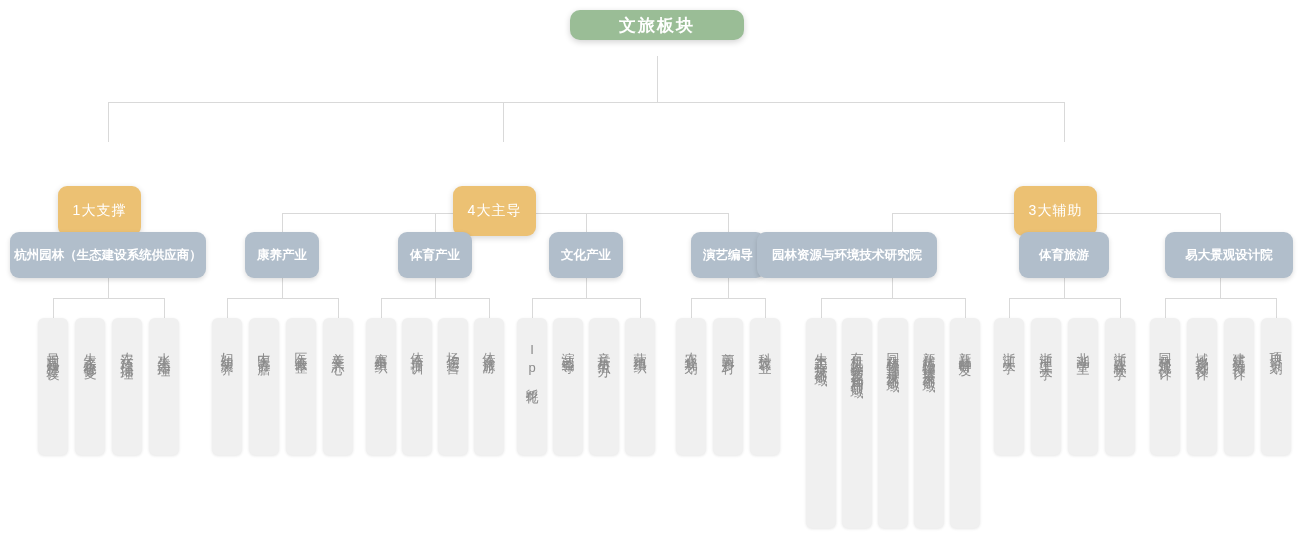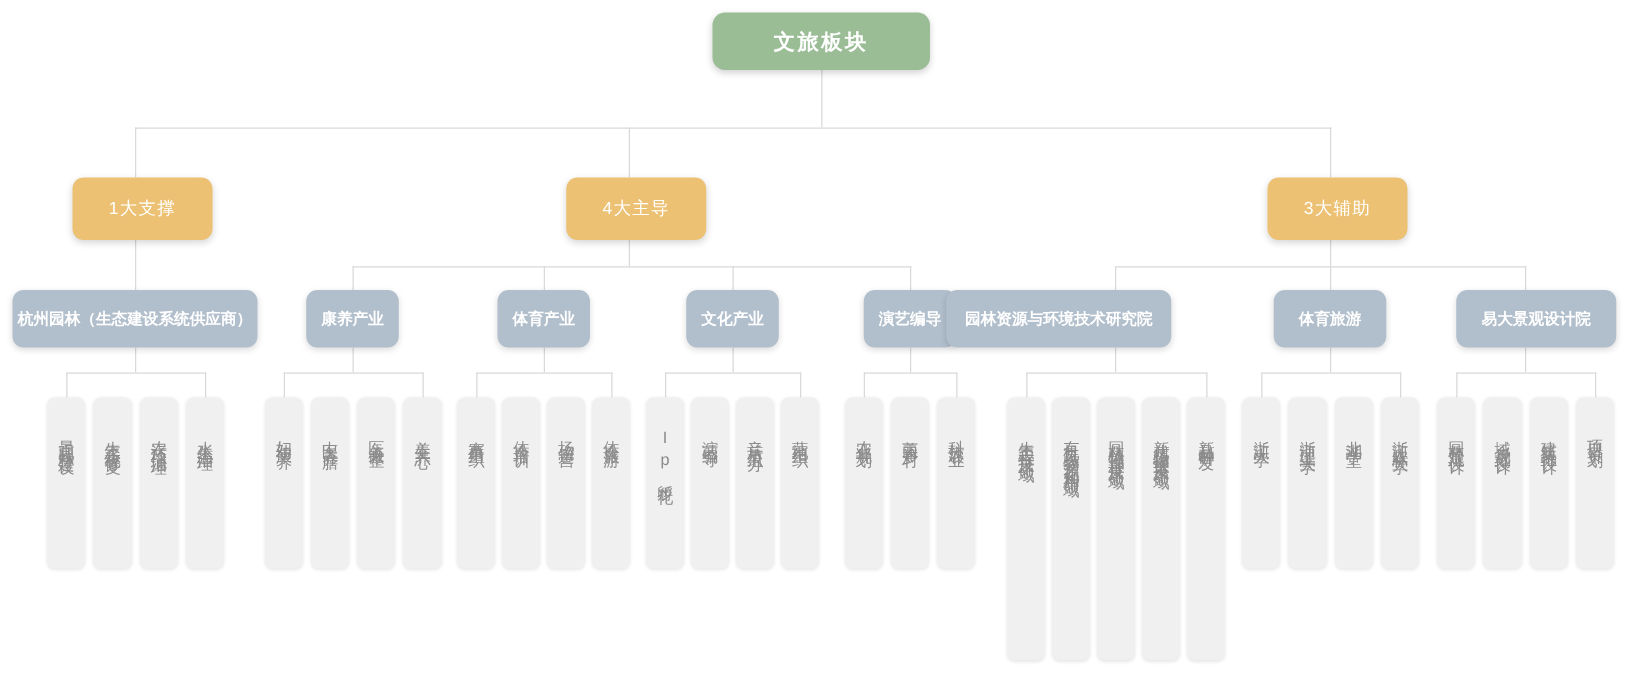--- a/index.html
+++ b/index.html
@@ -2,24 +2,24 @@
 <html><head>
 <meta charset="utf-8">
 <style>
   html,body{margin:0;padding:0;background:#fff;}
   #canvas{position:relative;width:1300px;height:539px;background:#ffffff;overflow:hidden;
           font-family:"Liberation Sans","DejaVu Sans",sans-serif;}
   .vl{position:absolute;width:1px;background:#d9d9d9;}
   .hl{position:absolute;height:1px;background:#d9d9d9;}
   .node{position:absolute;display:flex;align-items:center;justify-content:center;color:#fff;
         box-sizing:border-box;text-align:center;}
-  .root{width:174px;height:46px;background:#9abd96;border-radius:10px;font-size:17px;font-weight:bold;
+  .root{width:174px;height:30px;background:#9abd96;border-radius:10px;font-size:17px;font-weight:bold;
         letter-spacing:2px;box-shadow:0 2px 6px rgba(0,0,0,.18);}
-  .l1{width:112px;height:50px;background:#ecc173;border-radius:9px;font-size:14px;letter-spacing:1px;
-      box-shadow:0 2px 6px rgba(0,0,0,.16);}
+  .l1{width:83px;height:50px;background:#ecc173;border-radius:9px;font-size:14px;letter-spacing:1px;
+      box-shadow:0 2px 6px rgba(0,0,0,.16);margin-top:44px;}
   .l2{height:46px;background:#b1becb;border-radius:9px;font-size:12.5px;
       box-shadow:0 2px 5px rgba(0,0,0,.14);font-weight:bold;}
   .leaf{position:absolute;top:318px;height:137px;width:30px;background:#f0f0f0;border-radius:6px;
         box-sizing:border-box;display:flex;justify-content:center;padding-top:24px;
         box-shadow:0 1px 3px rgba(0,0,0,.10);}
   .leaf.tall{height:210px;}
   .leaf span{writing-mode:vertical-rl;text-orientation:upright;font-size:13px;letter-spacing:3px;
         color:#8b8b8b;line-height:1;}
 </style>
 </head>

